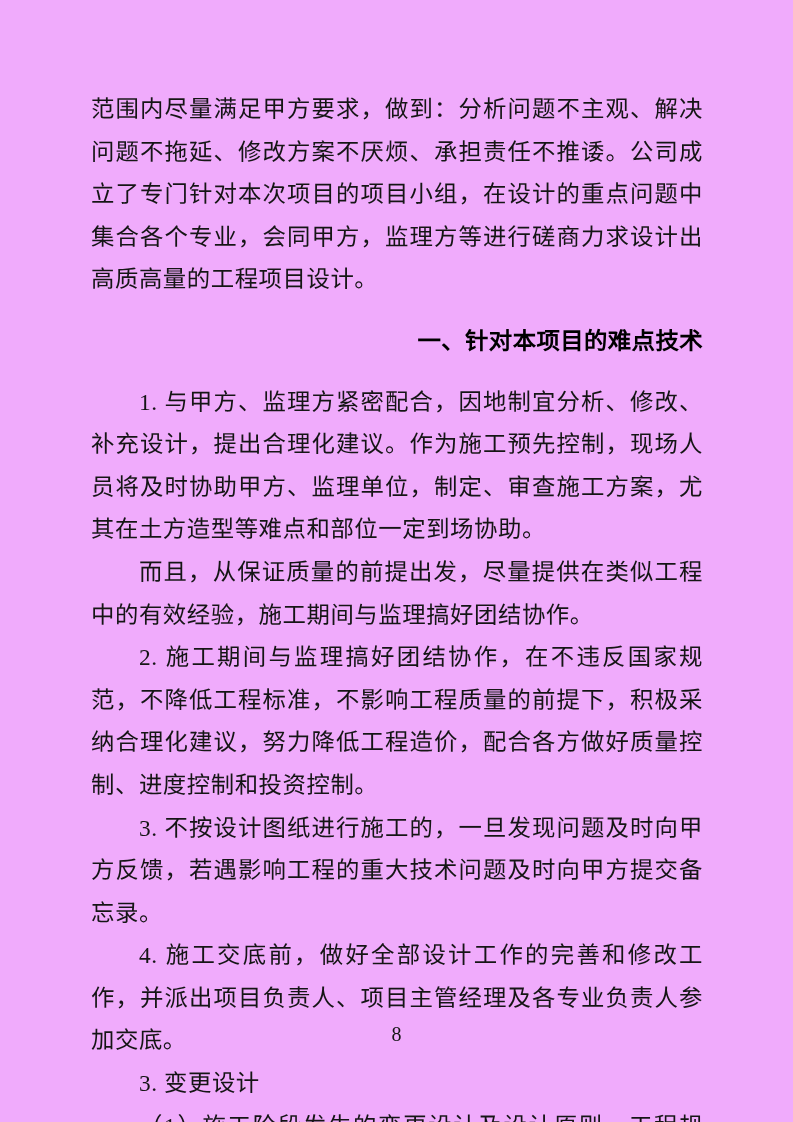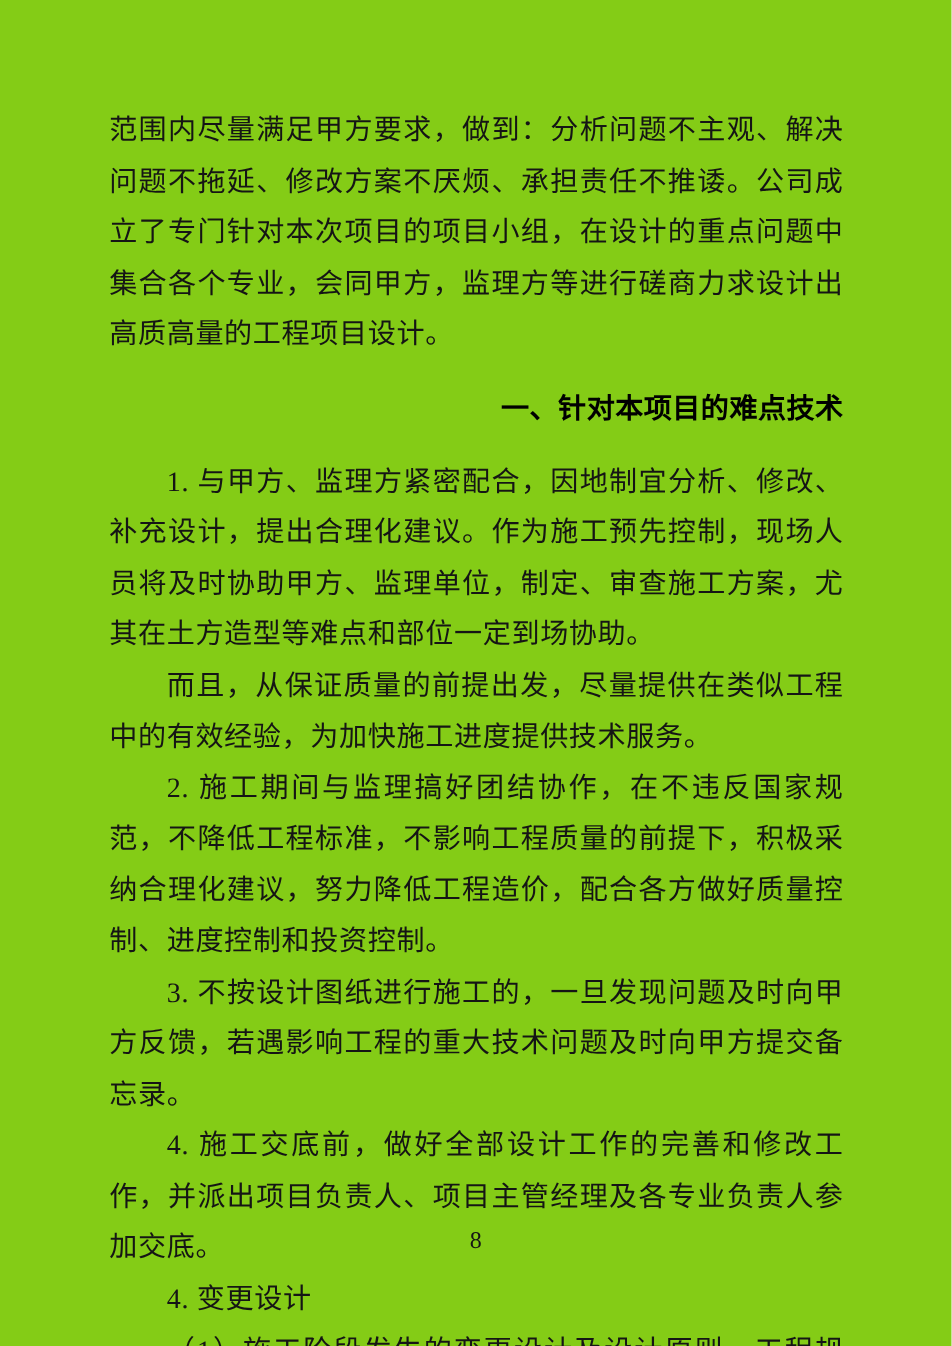--- a/index.html
+++ b/index.html
@@ -13,21 +13,21 @@
     font-family: "Liberation Serif", "DejaVu Serif", serif;
     color: #000000;
     -webkit-font-smoothing: antialiased;
   }
 
   .page {
     position: relative;
     width: 793px;
     height: 1122px;
     margin: 0 auto;
-    background: #84cc16;
+    background: #f0abfc;
     overflow: hidden;
     box-sizing: border-box;
   }
 
   .page-body {
     position: absolute;
     left: 91px;
     top: 88px;
     width: 612px;
   }
@@ -89,28 +89,28 @@
     <p class="para flush">范围内尽量满足甲方要求，做到：分析问题不主观、解决问题不拖延、修改方案不厌烦、承担责任不推诿。公司成立了专门针对本次项目的项目小组，在设计的重点问题中集合各个专业，会同甲方，监理方等进行磋商力求设计出高质高量的工程项目设计。</p>
 
     <div class="spacer-heading-before"></div>
 
     <h2 class="heading">一、针对本项目的难点技术</h2>
 
     <div class="spacer-heading-after"></div>
 
     <p class="para indent-2">1. 与甲方、监理方紧密配合，因地制宜分析、修改、补充设计，提出合理化建议。作为施工预先控制，现场人员将及时协助甲方、监理单位，制定、审查施工方案，尤其在土方造型等难点和部位一定到场协助。</p>
 
-    <p class="para indent-2">而且，从保证质量的前提出发，尽量提供在类似工程中的有效经验，为加快施工进度提供技术服务。</p>
+    <p class="para indent-2">而且，从保证质量的前提出发，尽量提供在类似工程中的有效经验，施工期间与监理搞好团结协作。</p>
 
     <p class="para indent-2">2. 施工期间与监理搞好团结协作，在不违反国家规范，不降低工程标准，不影响工程质量的前提下，积极采纳合理化建议，努力降低工程造价，配合各方做好质量控制、进度控制和投资控制。</p>
 
     <p class="para indent-2">3. 不按设计图纸进行施工的，一旦发现问题及时向甲方反馈，若遇影响工程的重大技术问题及时向甲方提交备忘录。</p>
 
     <p class="para indent-2">4. 施工交底前，做好全部设计工作的完善和修改工作，并派出项目负责人、项目主管经理及各专业负责人参加交底。</p>
 
-    <p class="para indent-2">4. 变更设计</p>
+    <p class="para indent-2">3. 变更设计</p>
 
     <p class="para indent-2">（1）施工阶段发生的变更设计及设计原则、工程规模、设计标准等较重大的设计变更，必须经过甲方、工程监理方三方召开会议讨论研究，作出决议，进行变更设计。上述情况的变更若属甲方原因，我司将免费对图</p>
 
   </div>
 
   <div class="page-number">8</div>
 </div>
 
 </body></html>

